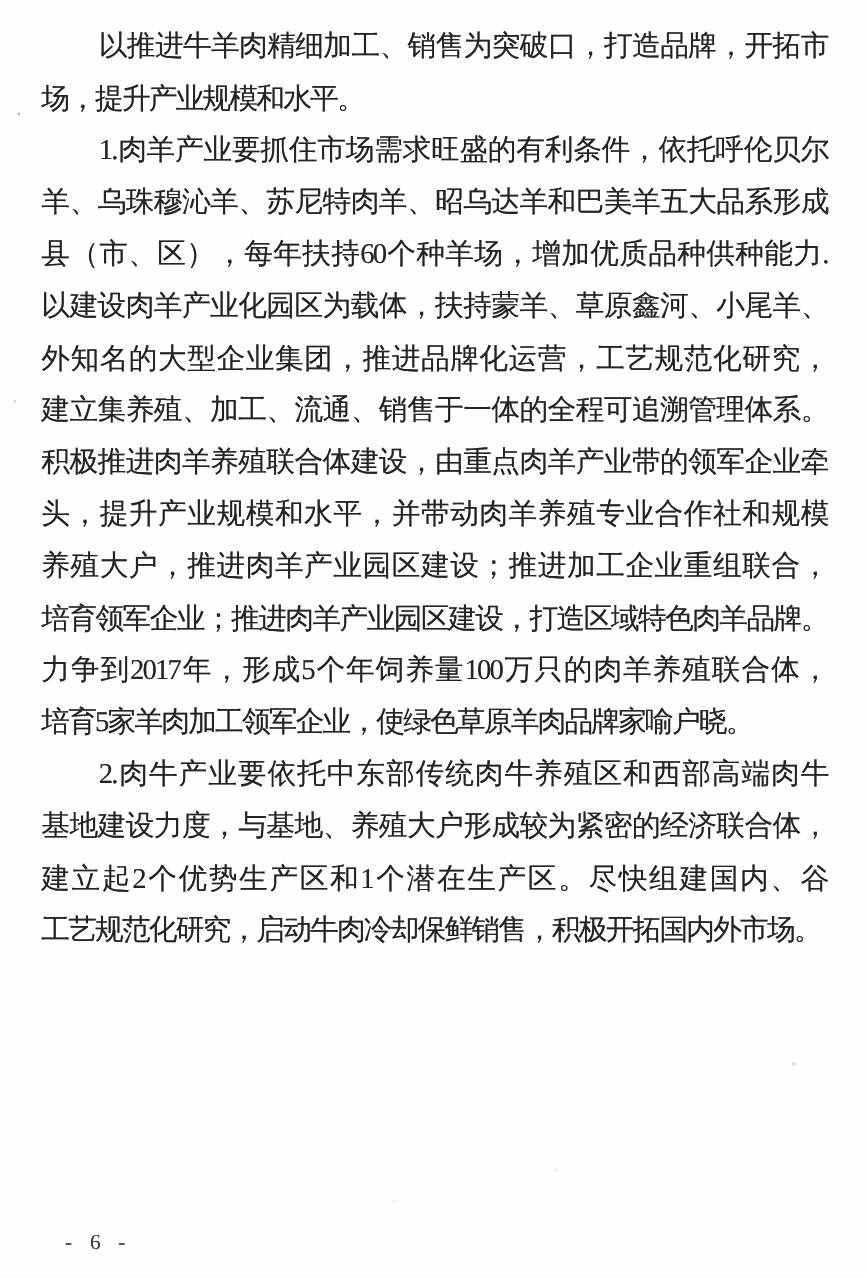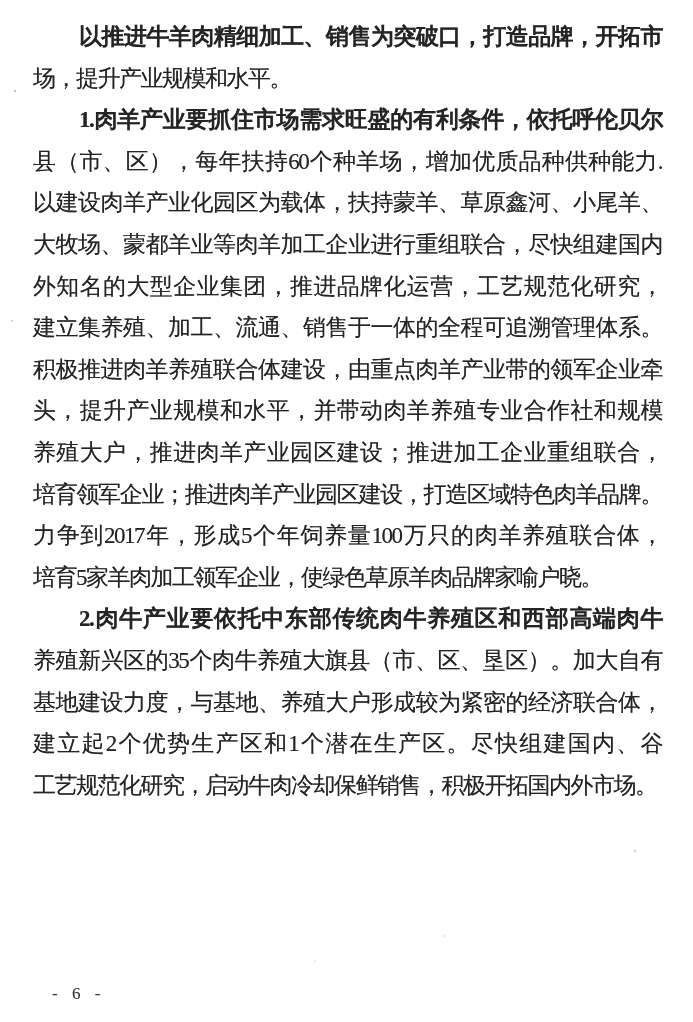--- a/index.html
+++ b/index.html
@@ -36,21 +36,20 @@
     line-height: 41.6px;
     white-space: nowrap;
     text-align: justify;
     text-align-last: justify;
   }
   .line.pend {
     text-align-last: left;
   }
   .line.indent {
     text-indent: 46px;
-    font-weight: bold;
   }
   .footer {
     position: absolute;
     left: 52px;
     top: 984px;
     font-size: 17px;
     letter-spacing: 5px;
     color: #3a3a3a;
     text-shadow: 0 0 0.5px rgba(40,40,40,0.4);
   }
@@ -76,34 +75,33 @@
 <div class="page">
 
   <div class="scan-artifacts"></div>
 
   <div class="text-column">
 
     <div class="line indent">以推进牛羊肉精细加工、销售为突破口，打造品牌，开拓市</div>
     <div class="line pend">场，提升产业规模和水平。</div>
 
     <div class="line indent">1.肉羊产业要抓住市场需求旺盛的有利条件，依托呼伦贝尔</div>
+    <div class="line">羊、乌珠穆沁羊、苏尼特肉羊、昭乌达羊和巴美羊五大品系形成</div>
     <div class="line">县（市、区），每年扶持60个种羊场，增加优质品种供种能力.</div>
     <div class="line">以建设肉羊产业化园区为载体，扶持蒙羊、草原鑫河、小尾羊、</div>
-    <div class="line">大牧场、蒙都羊业等肉羊加工企业进行重组联合，尽快组建国内</div>
     <div class="line">外知名的大型企业集团，推进品牌化运营，工艺规范化研究，</div>
     <div class="line">建立集养殖、加工、流通、销售于一体的全程可追溯管理体系。</div>
     <div class="line">积极推进肉羊养殖联合体建设，由重点肉羊产业带的领军企业牵</div>
     <div class="line">头，提升产业规模和水平，并带动肉羊养殖专业合作社和规模</div>
     <div class="line">养殖大户，推进肉羊产业园区建设；推进加工企业重组联合，</div>
     <div class="line">培育领军企业；推进肉羊产业园区建设，打造区域特色肉羊品牌。</div>
     <div class="line">力争到2017年，形成5个年饲养量100万只的肉羊养殖联合体，</div>
     <div class="line pend">培育5家羊肉加工领军企业，使绿色草原羊肉品牌家喻户晓。</div>
 
     <div class="line indent">2.肉牛产业要依托中东部传统肉牛养殖区和西部高端肉牛</div>
-    <div class="line">养殖新兴区的35个肉牛养殖大旗县（市、区、垦区）。加大自有</div>
     <div class="line">基地建设力度，与基地、养殖大户形成较为紧密的经济联合体，</div>
     <div class="line">建立起2个优势生产区和1个潜在生产区。尽快组建国内、谷</div>
     <div class="line pend">工艺规范化研究，启动牛肉冷却保鲜销售，积极开拓国内外市场。</div>
 
   </div>
 
   <div class="footer">- 6 -</div>
 
 </div>
 

